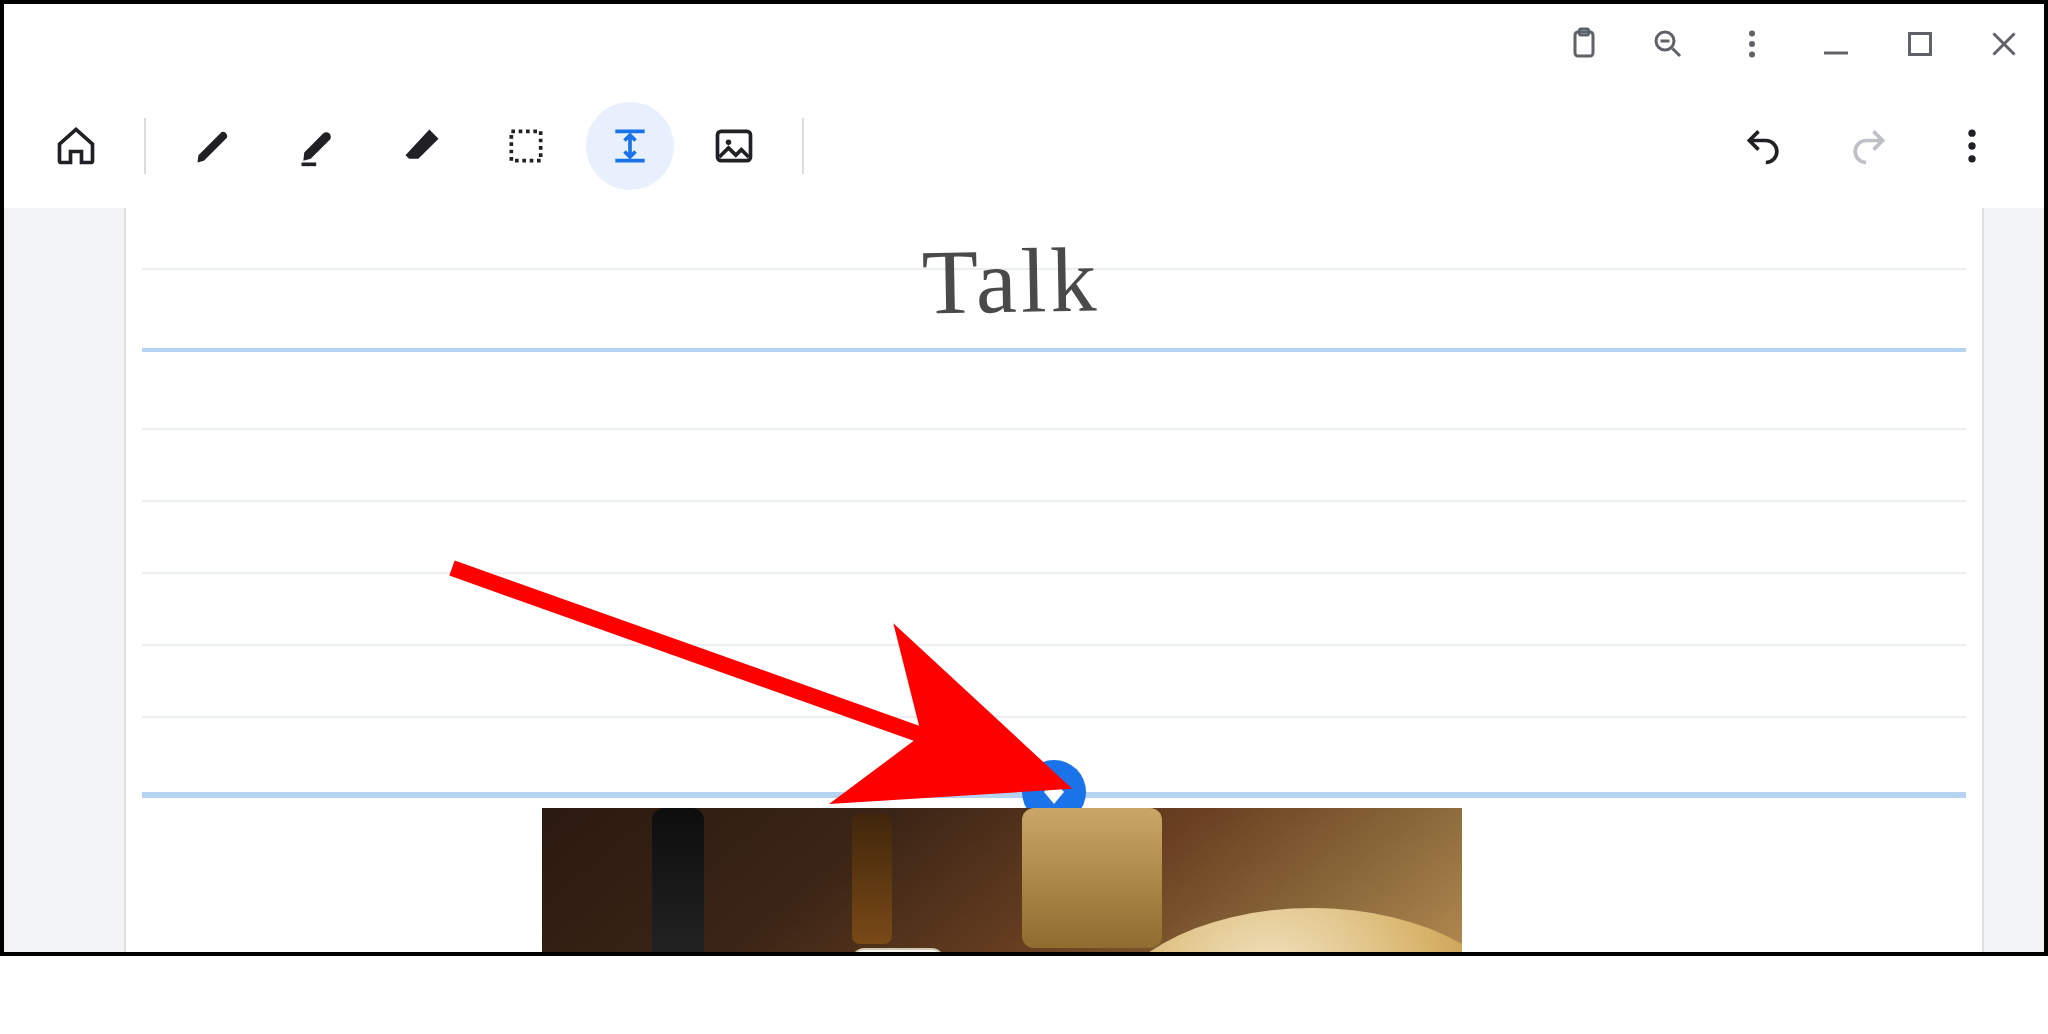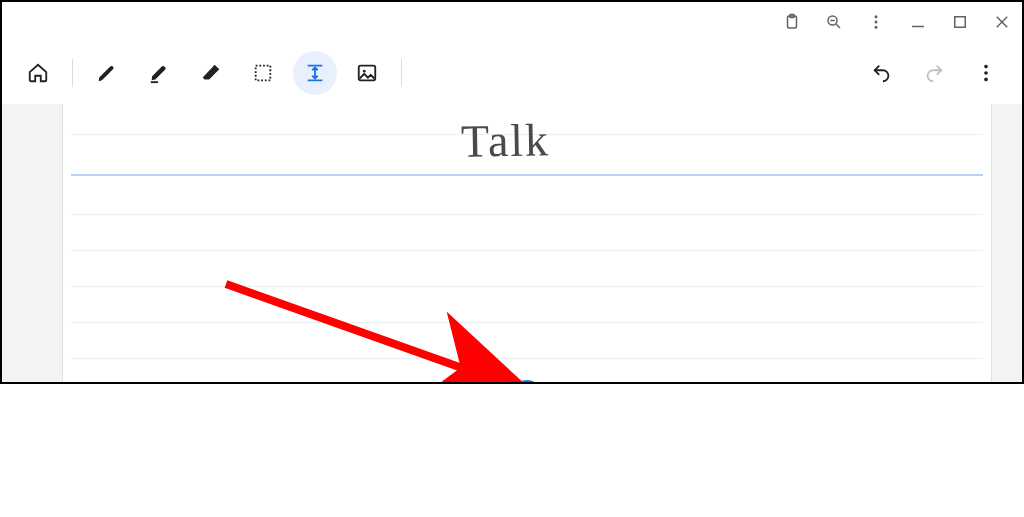--- a/index.html
+++ b/index.html
@@ -1,16 +1,16 @@
 <!DOCTYPE html>
 <html><head>
 <meta charset="utf-8">
 <style>
   html,body{margin:0;padding:0;width:1024px;height:517px;overflow:hidden;font-family:Roboto,Arial,sans-serif;background:#fff;}
-  .outer-frame{box-sizing:border-box;width:1024px;height:384px;border:2px solid #000;position:relative;background:#fff;}
+  .outer-frame{box-sizing:border-box;width:1024px;height:478px;border:2px solid #000;position:relative;background:#fff;}
   
   .window-bar{position:absolute;top:0;right:0;height:40px;display:flex;align-items:center;gap:22px;padding:0 10px;}
   .win-ico{width:20px;height:20px;display:flex;align-items:center;justify-content:center;color:#5f6368;}
   .win-ico svg{width:18px;height:18px;stroke:#5f6368;fill:none;stroke-width:2;}
   .win-ico.dots svg{fill:#5f6368;stroke:none}
   
   .toolbar{position:absolute;top:40px;left:0;right:0;height:62px;background:#fff;border-bottom:1px solid #dadce0;display:flex;align-items:center;padding:0 10px;box-shadow:0 1px 2px rgba(0,0,0,.05)}
   .tool{width:44px;height:44px;display:flex;align-items:center;justify-content:center;color:#202124;border-radius:50%;margin:0 4px}
   .tool svg{width:22px;height:22px;fill:#202124}
   .tool.sep{width:1px;height:28px;background:#dadce0;border-radius:0;margin:0 8px}

